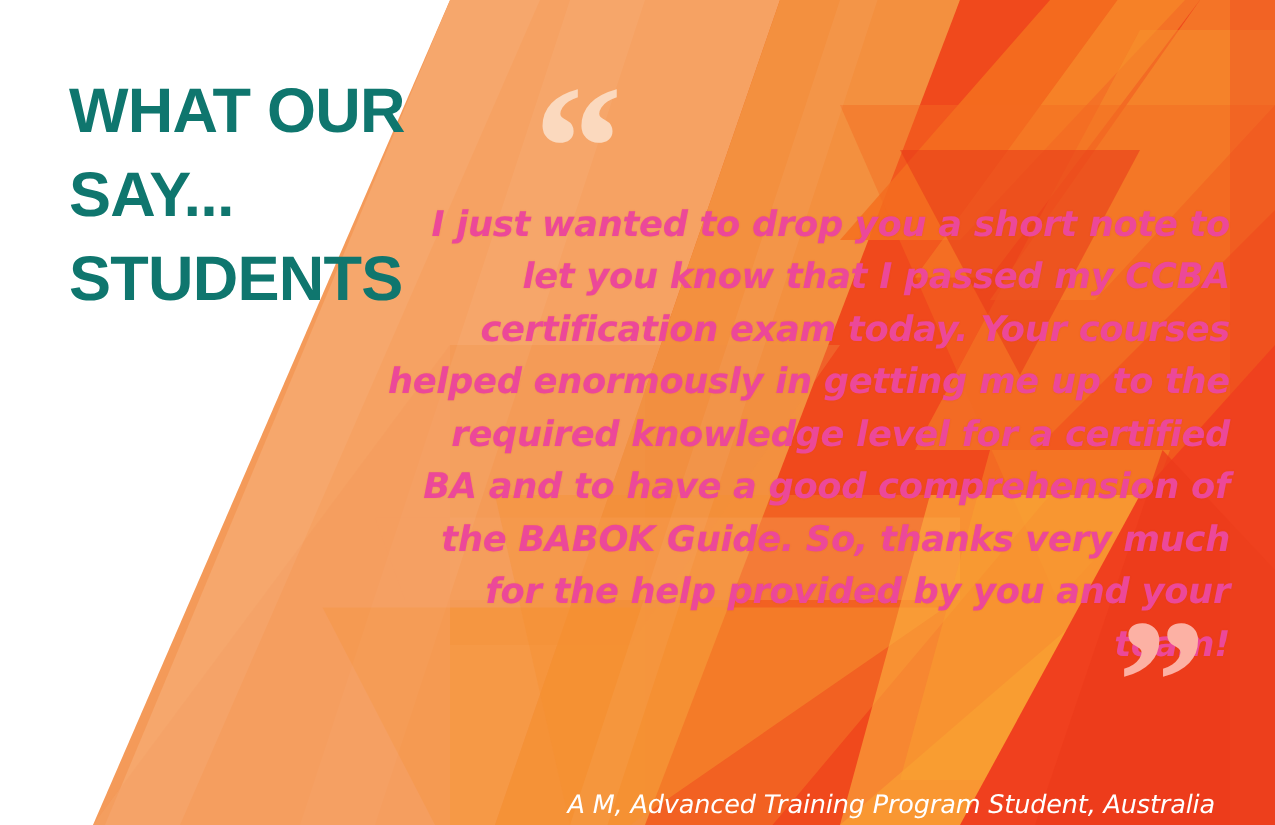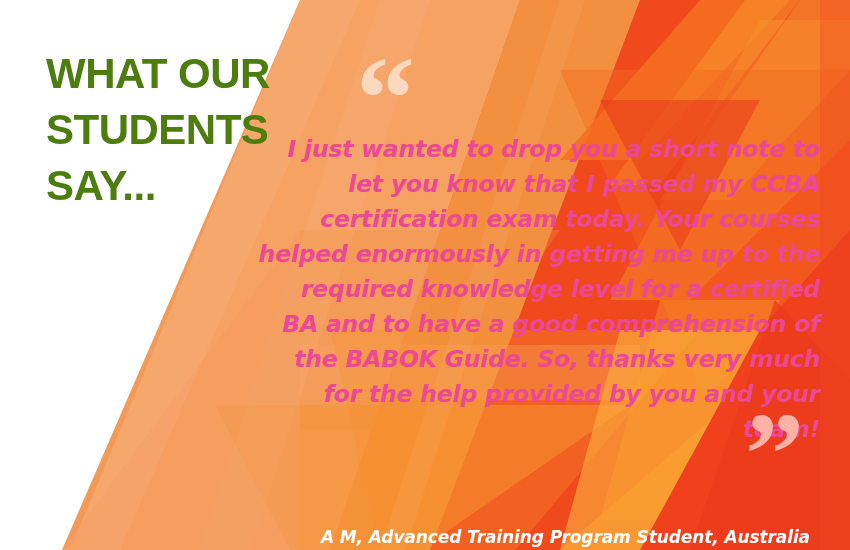--- a/index.html
+++ b/index.html
@@ -36,21 +36,21 @@
     width: 250px;
     z-index: 5;
   }
   .heading-line {
     display: block;
     font-family: "Liberation Sans", sans-serif;
     font-weight: 700;
     font-size: 42px;
     line-height: 56px;
     letter-spacing: -0.5px;
-    color: #4d7c0f;
+    color: #0f766e;
     white-space: nowrap;
   }
 
   
   .quote-wrap {
     position: absolute;
     left: 258px;
     top: 44px;
     width: 562px;
     height: 470px;
@@ -97,21 +97,21 @@
 
   .attribution {
     position: absolute;
     left: 0;
     right: 10px;
     top: 482px;
     text-align: right;
     color: #ffffff;
     font-family: "DejaVu Sans", sans-serif;
     font-style: italic;
-    font-weight: 700;
+    font-weight: 400;
     font-size: 17px;
     line-height: 22px;
     letter-spacing: -0.1px;
     white-space: nowrap;
   }
 </style>
 </head>
 <body>
 
 <div class="canvas">
@@ -164,22 +164,22 @@
       <polygon points="560,0 585,0 405,550 380,550" fill="#FFFFFF" opacity="0.05"></polygon>
 
       <polygon points="62,550 300,230 300,550" fill="#F49A5C" opacity="0.55"></polygon>
 
       <polygon points="300,0 360,0 120,550 62,550" fill="#FFFFFF" opacity="0.06"></polygon>
     </g>
   </svg>
 
   <div class="heading">
     <span class="heading-line">WHAT OUR</span>
+    <span class="heading-line">SAY...</span>
     <span class="heading-line">STUDENTS</span>
-    <span class="heading-line">SAY...</span>
   </div>
 
   <div class="quote-wrap">
 
     <span class="quote-mark quote-open">“</span>
 
     <div class="quote-text">I just wanted to drop you a short note to let you know that I passed my CCBA certification exam today. Your courses helped enormously in getting me up to the required knowledge level for a certified BA and to have a good comprehension of the BABOK Guide. So, thanks very much for the help provided by you and your team!</div>
 
     <span class="quote-mark quote-close">”</span>
 

